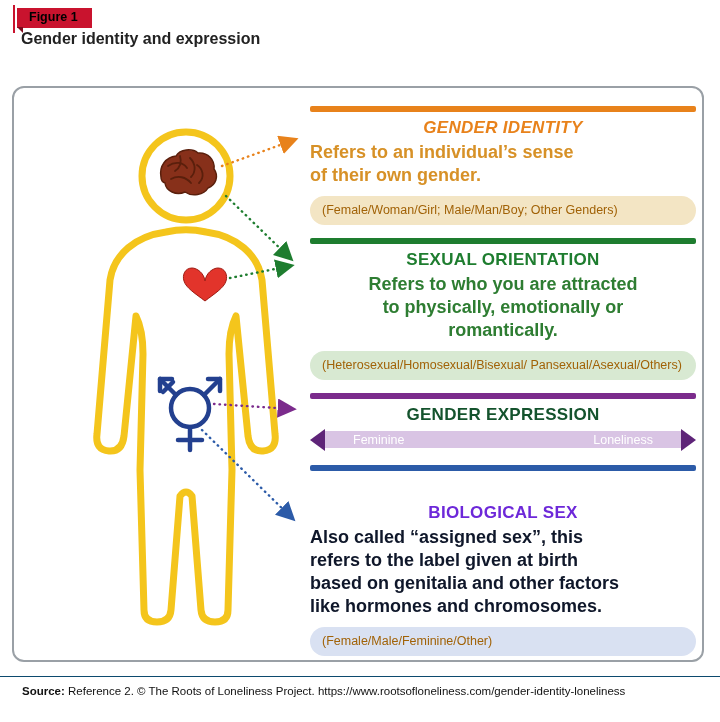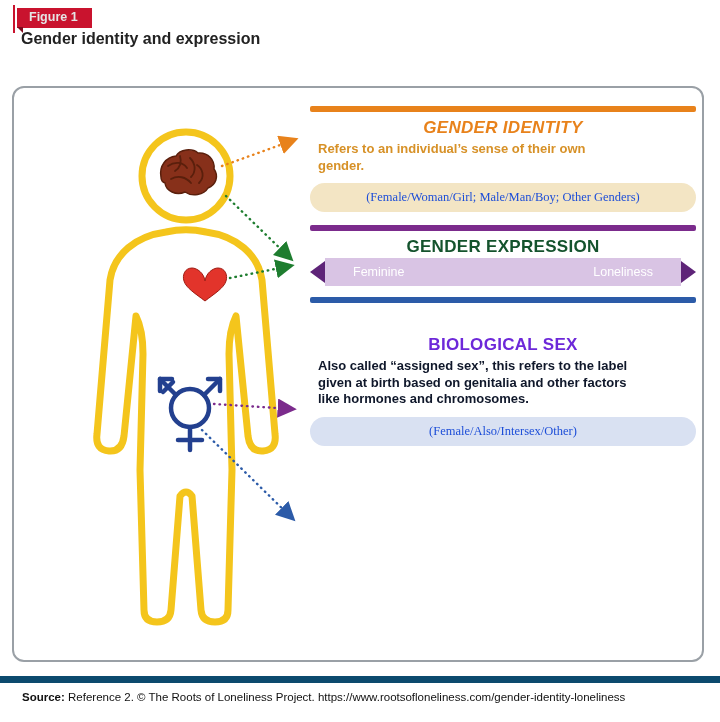--- a/index.html
+++ b/index.html
@@ -1,36 +1,36 @@
 <!DOCTYPE html>
 <html><head>
 <meta charset="utf-8">
 <style>
   html,body{margin:0;padding:0;background:#ffffff;}
   body{width:720px;height:722px;overflow:hidden;font-family:"Liberation Sans",sans-serif;-webkit-font-smoothing:antialiased;}
   .page{position:relative;width:720px;height:722px;background:#fff;}
 
   
   .badge-pole{position:absolute;left:13px;top:5px;width:2px;height:28px;background:#c9132e;}
-  .figure-badge{position:absolute;left:17px;top:8px;background:#c9132e;color:#e5e5e5;font-weight:700;font-size:12.5px;padding:3px 14px 4px 12px;line-height:1;}
+  .figure-badge{position:absolute;left:17px;top:8px;background:#c9132e;color:#000000;font-weight:700;font-size:12.5px;padding:3px 14px 4px 12px;line-height:1;}
   .figure-badge::after{content:"";position:absolute;left:0;bottom:-5px;width:0;height:0;border:3px solid transparent;border-top-color:#7e0a1d;border-right-color:#7e0a1d;}
 
   .heading{position:absolute;left:21px;top:30px;margin:0;font-size:16px;font-weight:700;color:#222;}
 
   .main-box{position:absolute;left:12px;top:86px;width:692px;height:576px;border:2px solid #9aa0a6;border-radius:12px;background:#fff;box-sizing:border-box;}
 
   .person-svg{position:absolute;left:16px;top:98px;width:300px;height:560px;}
 
   
   .sections{position:absolute;left:310px;top:106px;width:386px;display:flex;flex-direction:column;}
   .section{margin-bottom:13px;}
   .bar{height:6px;width:100%;border-radius:2px;margin-bottom:6px;}
   .sec-title{margin:2px 0 3px 0;font-size:17px;font-weight:700;text-align:center;letter-spacing:.3px;}
-  .sec-desc{margin:2px 0 9px 8px;font-size:13px;line-height:1.28;font-weight:700;}
-  .pill{border-radius:18px;padding:6px 12px;font-size:12.5px;line-height:1.35;text-align:center;color:#1d4ed8;box-sizing:border-box;font-family:Liberation Serif, serif;}
+  .sec-desc{margin:2px 0 9px 0;font-size:18px;line-height:1.28;font-weight:700;}
+  .pill{border-radius:18px;padding:6px 12px;font-size:12.5px;line-height:1.35;text-align:left;color:#a16207;box-sizing:border-box;}
 
   .s0 .bar{background:#e8821b;}
   .s0 .sec-title{color:#e8821b;font-style:italic;}
   .s0 .sec-desc{color:#d79127;max-width:285px;}
   .s0 .pill{background:#f3e5c4;}
 
   .s1 .bar{background:#1e7d2f;}
   .s1 .sec-title{color:#1e7d2f;}
   .s1 .sec-desc{color:#2e7d32;max-width:275px;margin-left:auto;margin-right:auto;text-align:center;}
   .s1 .pill{background:#d8e9d2;}
@@ -42,25 +42,25 @@
   .s3 .bar{background:#2c5ba8;}
   .s3 .sec-title{color:#6d28d9;margin-top:32px;}
   .s3 .sec-desc{color:#0f172a;max-width:315px;}
   .s3 .pill{background:#d9e1f2;}
 
   
   .scale{display:flex;align-items:center;height:24px;margin-top:2px;}
   .tri{width:0;height:0;border-top:11px solid transparent;border-bottom:11px solid transparent;}
   .tri-left{border-right:15px solid #5e2478;}
   .tri-right{border-left:15px solid #5e2478;}
-  .scale-bar{flex:1;height:28px;background:#d9c4e4;display:flex;justify-content:space-between;align-items:center;padding:0 28px;}
+  .scale-bar{flex:1;height:17px;background:#d9c4e4;display:flex;justify-content:space-between;align-items:center;padding:0 28px;}
   .scale-label{color:#ffffff;font-size:12.5px;}
 
   
-  .source{position:absolute;left:0;top:676px;width:720px;border-top:7px solid #0c4a6e;padding:8px 0 0 22px;font-size:11.5px;color:#111;box-sizing:border-box;}
+  .source{position:absolute;left:0;top:676px;width:720px;border-top:1px solid #0c4a6e;padding:8px 0 0 22px;font-size:11.5px;color:#111;box-sizing:border-box;}
   .source b{font-weight:700;}
 </style>
 </head>
 <body>
 
 <div class="page">
 
   <div class="badge-pole"></div>
   <div class="figure-badge">Figure 1</div>
   <h1 class="heading">Gender identity and expression</h1>
@@ -146,39 +146,45 @@
 
   <div class="sections">
 
     <section class="section s0">
       <div class="bar"></div>
       <h2 class="sec-title">GENDER IDENTITY</h2>
       <p class="sec-desc">Refers to an individual’s sense of their own gender.</p>
       <div class="pill">(Female/Woman/Girl; Male/Man/Boy; Other Genders)</div>
     </section>
 
+    <section class="section s1">
+      <div class="bar"></div>
+      <h2 class="sec-title">SEXUAL ORIENTATION</h2>
+      <p class="sec-desc">Refers to who you are attracted to physically, emotionally or romantically.</p>
+      <div class="pill">(Heterosexual/Homosexual/Bisexual/ Pansexual/Asexual/Others)</div>
+    </section>
 
     <section class="section s2">
       <div class="bar"></div>
       <h2 class="sec-title">GENDER EXPRESSION</h2>
       <div class="scale">
         <span class="tri tri-left"></span>
         <div class="scale-bar">
           <span class="scale-label">Feminine</span>
           <span class="scale-label">Loneliness</span>
         </div>
         <span class="tri tri-right"></span>
       </div>
     </section>
 
     <section class="section s3">
       <div class="bar"></div>
       <h2 class="sec-title">BIOLOGICAL SEX</h2>
       <p class="sec-desc">Also called “assigned sex”, this refers to the label given at birth based on genitalia and other factors like hormones and chromosomes.</p>
-      <div class="pill">(Female/Also/Intersex/Other)</div>
+      <div class="pill">(Female/Male/Feminine/Other)</div>
     </section>
 
   </div>
 
   <div class="source">
     <b>Source:</b><span> Reference 2. © The Roots of Loneliness Project. https://www.rootsofloneliness.com/gender-identity-loneliness</span>
   </div>
 
 </div>
 

